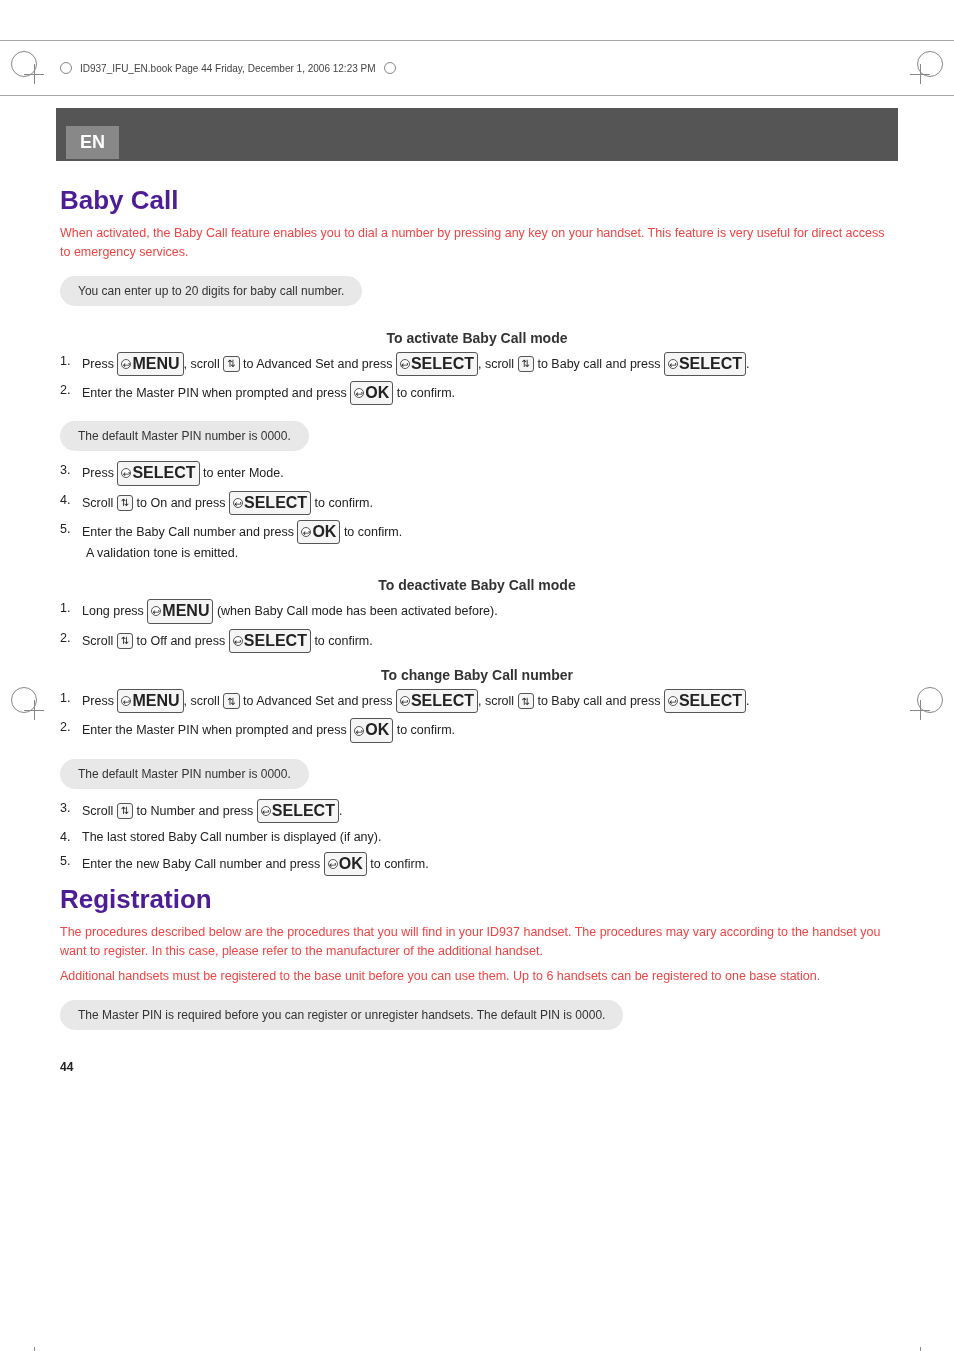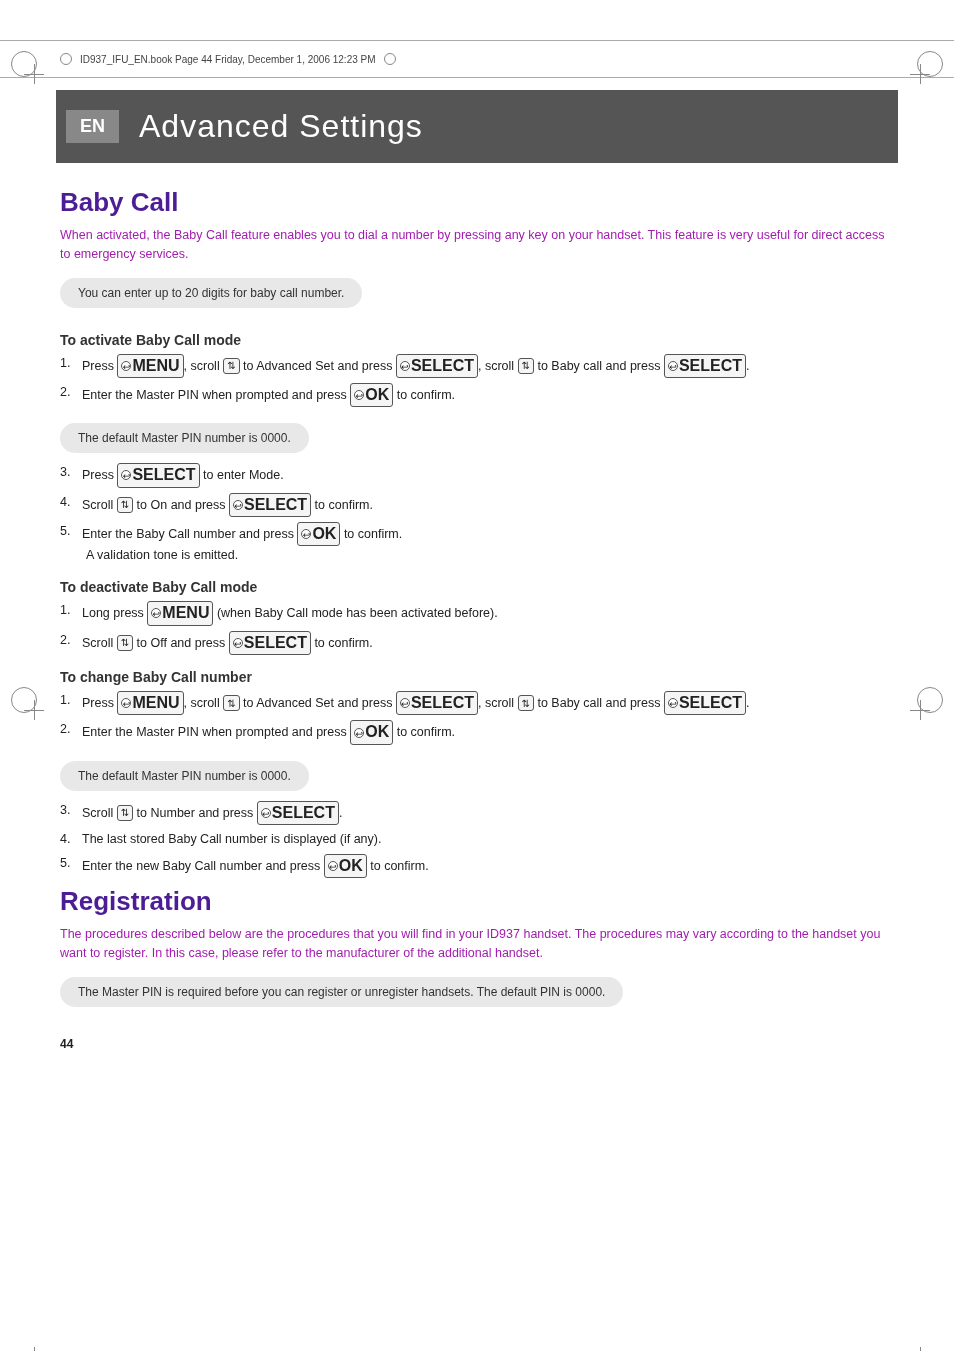--- a/index.html
+++ b/index.html
@@ -19,21 +19,21 @@
       background: #fff;
       padding: 0;
       position: relative;
     }
 
     
     .file-header {
       width: 100%;
       border-top: 1px solid #aaa;
       border-bottom: 1px solid #aaa;
-      padding: 12px 60px;
+      padding: 21px 60px;
       font-size: 10px;
       color: #444;
       display: flex;
       align-items: center;
       gap: 8px;
       margin-top: 40px;
     }
 
     .file-header::before,
     .file-header::after {
@@ -90,24 +90,24 @@
     
     .mid-left { top: 660px; left: 24px; }
     .mid-right { top: 660px; right: 24px; }
     .circle-ml { top: 647px; left: 11px; }
     .circle-mr { top: 647px; right: 11px; }
 
     
     .title-banner {
       background: #555;
       margin: 12px 56px 0 56px;
-      padding: 18px 20px 18px 10px;
+      padding: 18px 20px 2px 10px;
       display: flex;
-      align-items: center;
-      gap: 0;
+      align-items: flex-end;
+      gap: 6px;
     }
 
     .en-box {
       background: #888;
       color: #fff;
       font-size: 18px;
       font-weight: bold;
       padding: 6px 14px;
       margin-right: 20px;
       min-width: 50px;
@@ -134,27 +134,28 @@
       margin-bottom: 8px;
       margin-top: 8px;
     }
 
     .subsection-title {
       font-size: 14px;
       font-weight: bold;
       color: #333;
       margin-top: 14px;
       margin-bottom: 6px;
+      text-align: center;
     }
 
     
     .body-text {
       font-size: 12.5px;
       line-height: 1.5;
-      color: #a21caf;
+      color: #ef4444;
       margin-bottom: 6px;
     }
 
     
     .info-box {
       background: #e8e8e8;
       border-radius: 20px;
       padding: 8px 18px;
       font-size: 12px;
       color: #333;
@@ -268,21 +269,20 @@
 
   <div class="crosshair mid-right"></div>
   <div class="crosshair-circle circle-mr"></div>
 
   <div class="file-header">
     <span>ID937_IFU_EN.book   Page 44   Friday, December 1, 2006   12:23 PM</span>
   </div>
 
   <div class="title-banner">
     <div class="en-box">EN</div>
-    <div class="title-text">Advanced Settings</div>
   </div>
 
   <div class="content">
 
     
     <div class="section-title">Baby Call</div>
 
     <p class="body-text">When activated, the Baby Call feature enables you to dial a number by pressing any key on your handset. This feature is very useful for direct access to emergency services.</p>
 
     <div class="info-box">You can enter up to 20 digits for baby call number.</div>
@@ -446,20 +446,21 @@
             </span> to confirm.<br>
         </span>
       </li>
     </ol>
 
     
     <div class="section-title">Registration</div>
 
     <p class="body-text">The procedures described below are the procedures that you will find in your ID937 handset. The procedures may vary according to the handset you want to register. In this case, please refer to the manufacturer of the additional handset.</p>
 
+    <p class="body-text">Additional handsets must be registered to the base unit before you can use them. Up to 6 handsets can be registered to one base station.</p>
 
     <div class="info-box">The Master PIN is required before you can register or unregister handsets. The default PIN is 0000.</div>
 
     
     <div class="page-number">44</div>
 
   </div>
 
 </div>
 

